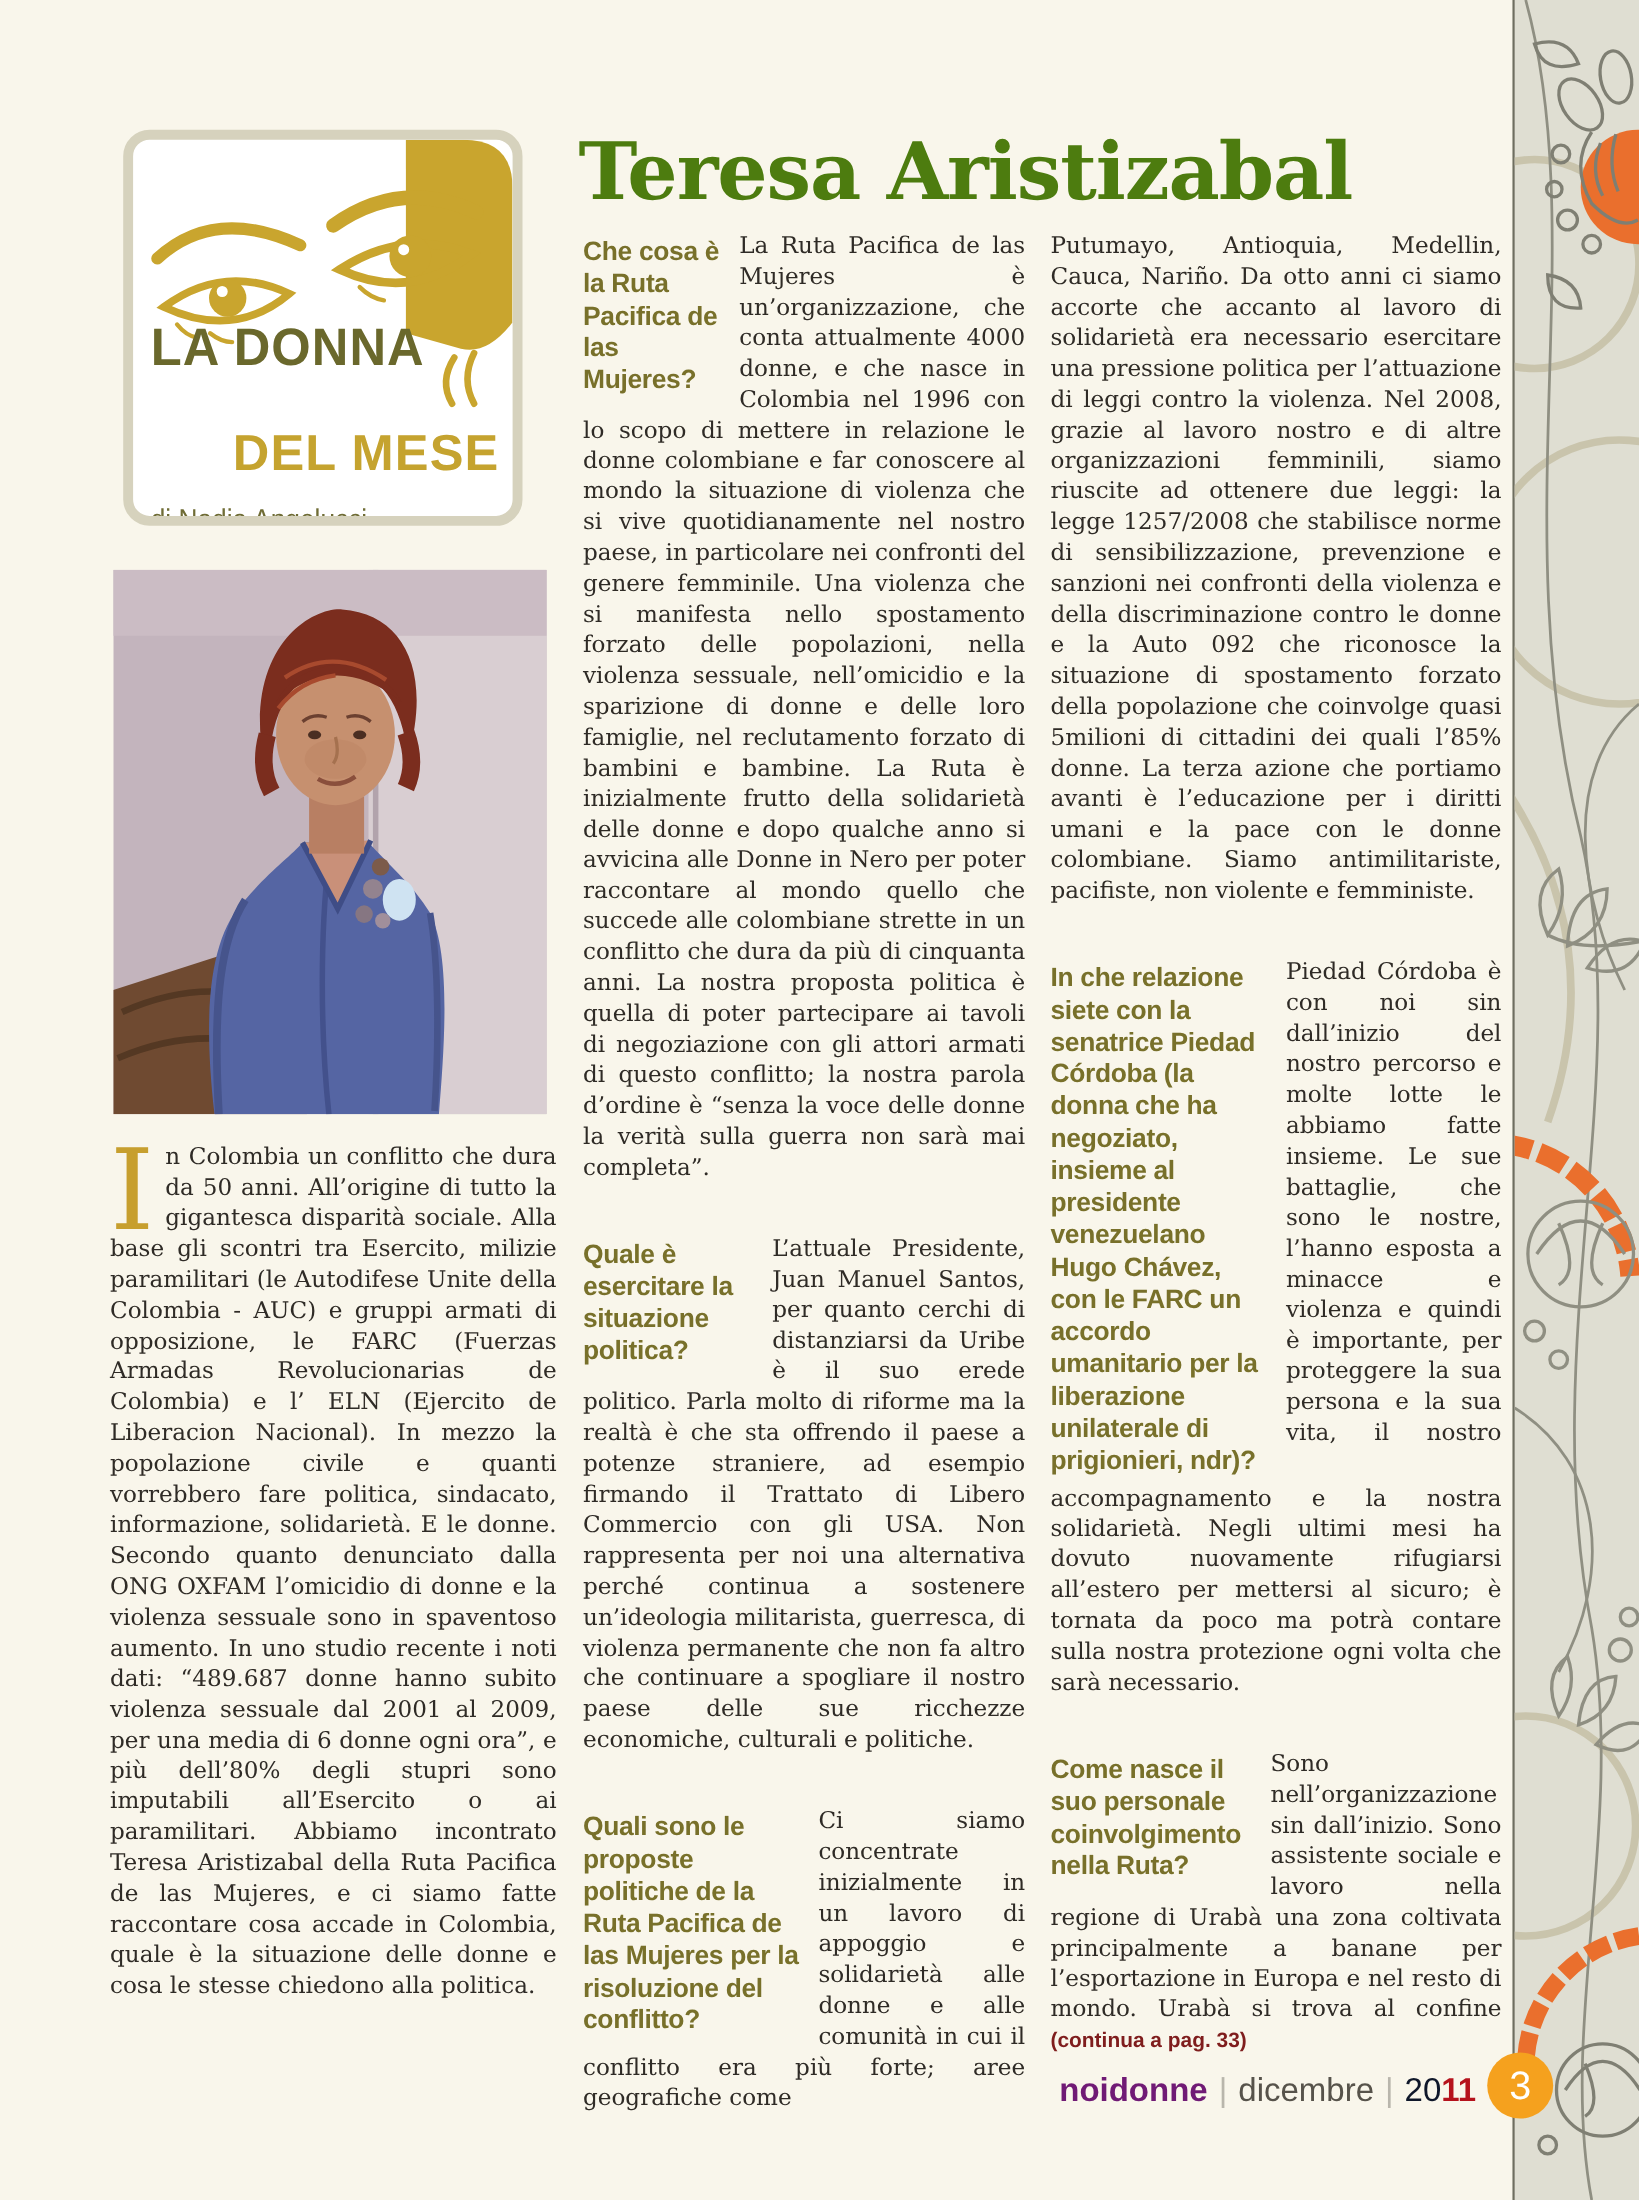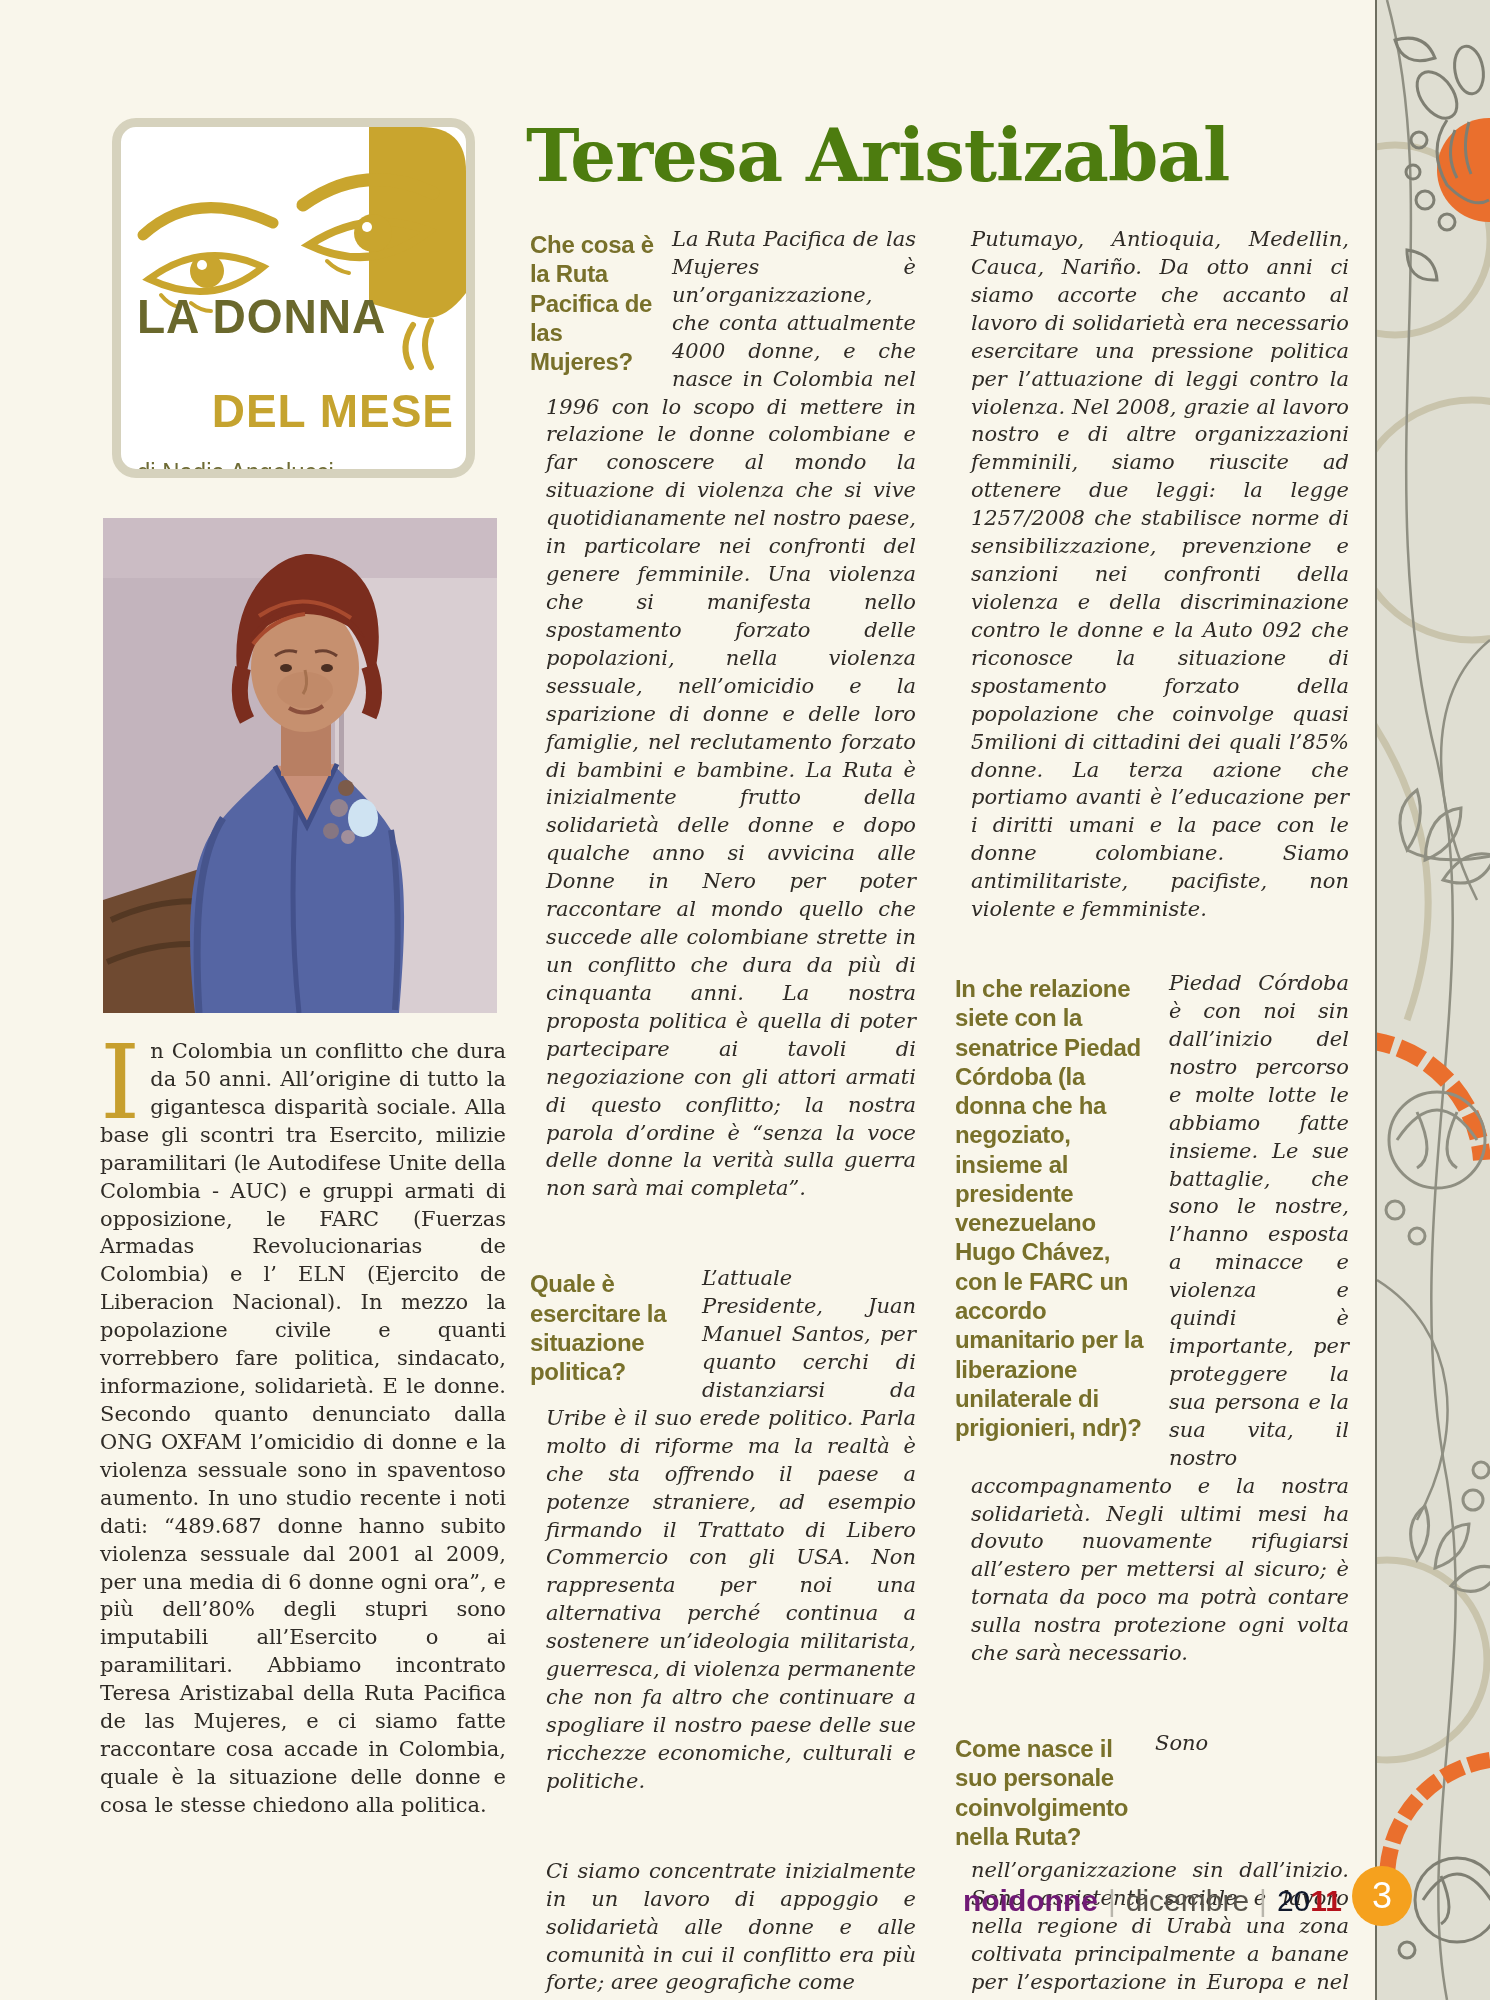--- a/index.html
+++ b/index.html
@@ -36,21 +36,21 @@
   
   .colA{position:absolute;left:530px;top:210px;width:402px;}
   .colB{position:absolute;left:955px;top:210px;width:410px;}
   .qa{margin-top:0;}
   .qa + .qa{margin-top:46px;}
   .colB .qa:first-of-type{margin-top:46px;}
   .qa::after{content:"";display:block;clear:both;}
   .q{float:left;margin:4px 14px 6px 0;font-family:"Liberation Sans", sans-serif;
      font-weight:bold;font-size:24px;line-height:1.22;color:#78702a;letter-spacing:-.3px;}
   .qw1{width:128px;} .qw2{width:158px;} .qw3{width:200px;} .qw4{width:200px;} .qw5{width:186px;}
-  .a{margin:16px;font-size:21px;line-height:1.33;text-align:justify;font-style:italic;}
+  .a{margin:0;font-size:21px;line-height:1.33;text-align:justify;}
   .continua{color:#7f1d1d;font-family:"Liberation Sans", sans-serif;font-weight:bold;font-size:19px;white-space:nowrap;}
 
   
   .footer{position:absolute;top:1884px;right:148px;font-family:"Liberation Sans", sans-serif;
           font-size:30px;white-space:nowrap;z-index:4;}
   .f-brand{font-weight:bold;color:#701a75;}
   .f-sep{color:#b9b6ac;padding:0 10px;font-weight:300;}
   .f-month{color:#57534b;}
   .f-yr{color:#0f172a;}
   .f-yr2{color:#b5121c;font-weight:bold;}
@@ -197,20 +197,21 @@
   <section class="colA">
     <div class="qa">
       <div class="q qw1">Che cosa è la Ruta Pacifica de las Mujeres?</div>
       <p class="a">La Ruta Pacifica de las Mujeres è un’organizzazione, che conta attualmente 4000 donne, e che nasce in Colombia nel 1996 con lo scopo di mettere in relazione le donne colombiane e far conoscere al mondo la situazione di violenza che si vive quotidianamente nel nostro paese, in particolare nei confronti del genere femminile. Una violenza che si manifesta nello spostamento forzato delle popolazioni, nella violenza sessuale, nell’omicidio e la sparizione di donne e delle loro famiglie, nel reclutamento forzato di bambini e bambine. La Ruta è inizialmente frutto della solidarietà delle donne e dopo qualche anno si avvicina alle Donne in Nero per poter raccontare al mondo quello che succede alle colombiane strette in un conflitto che dura da più di cinquanta anni. La nostra proposta politica è quella di poter partecipare ai tavoli di negoziazione con gli attori armati di questo conflitto; la nostra parola d’ordine è “senza la voce delle donne la verità sulla guerra non sarà mai completa”.</p>
     </div>
     <div class="qa">
       <div class="q qw2">Quale è esercitare la situazione politica?</div>
       <p class="a">L’attuale Presidente, Juan Manuel Santos, per quanto cerchi di distanziarsi da Uribe è il suo erede politico. Parla molto di riforme ma la realtà è che sta offrendo il paese a potenze straniere, ad esempio firmando il Trattato di Libero Commercio con gli USA. Non rappresenta per noi una alternativa perché continua a sostenere un’ideologia militarista, guerresca, di violenza permanente che non fa altro che continuare a spogliare il nostro paese delle sue ricchezze economiche, culturali e politiche.</p>
     </div>
     <div class="qa">
+      <div class="q qw3">Quali sono le proposte politiche de la Ruta Pacifica de las Mujeres per la risoluzione del conflitto?</div>
       <p class="a">Ci siamo concentrate inizialmente in un lavoro di appoggio e solidarietà alle donne e alle comunità in cui il conflitto era più forte; aree geografiche come</p>
     </div>
   </section>
 
   <section class="colB">
     <p class="a">Putumayo, Antioquia, Medellin, Cauca, Nariño. Da otto anni ci siamo accorte che accanto al lavoro di solidarietà era necessario esercitare una pressione politica per l’attuazione di leggi contro la violenza. Nel 2008, grazie al lavoro nostro e di altre organizzazioni femminili, siamo riuscite ad ottenere due leggi: la legge 1257/2008 che stabilisce norme di sensibilizzazione, prevenzione e sanzioni nei confronti della violenza e della discriminazione contro le donne e la Auto 092 che riconosce la situazione di spostamento forzato della popolazione che coinvolge quasi 5milioni di cittadini dei quali l’85% donne. La terza azione che portiamo avanti è l’educazione per i diritti umani e la pace con le donne colombiane. Siamo antimilitariste, pacifiste, non violente e femministe.</p>
     <div class="qa">
       <div class="q qw4">In che relazione siete con la senatrice Piedad Córdoba (la donna che ha negoziato, insieme al presidente venezuelano Hugo Chávez, con le FARC un accordo umanitario per la liberazione unilaterale di prigionieri, ndr)?</div>
       <p class="a">Piedad Córdoba è con noi sin dall’inizio del nostro percorso e molte lotte le abbiamo fatte insieme. Le sue battaglie, che sono le nostre, l’hanno esposta a minacce e violenza e quindi è importante, per proteggere la sua persona e la sua vita, il nostro accompagnamento e la nostra solidarietà. Negli ultimi mesi ha dovuto nuovamente rifugiarsi all’estero per mettersi al sicuro; è tornata da poco ma potrà contare sulla nostra protezione ogni volta che sarà necessario.</p>
     </div>

